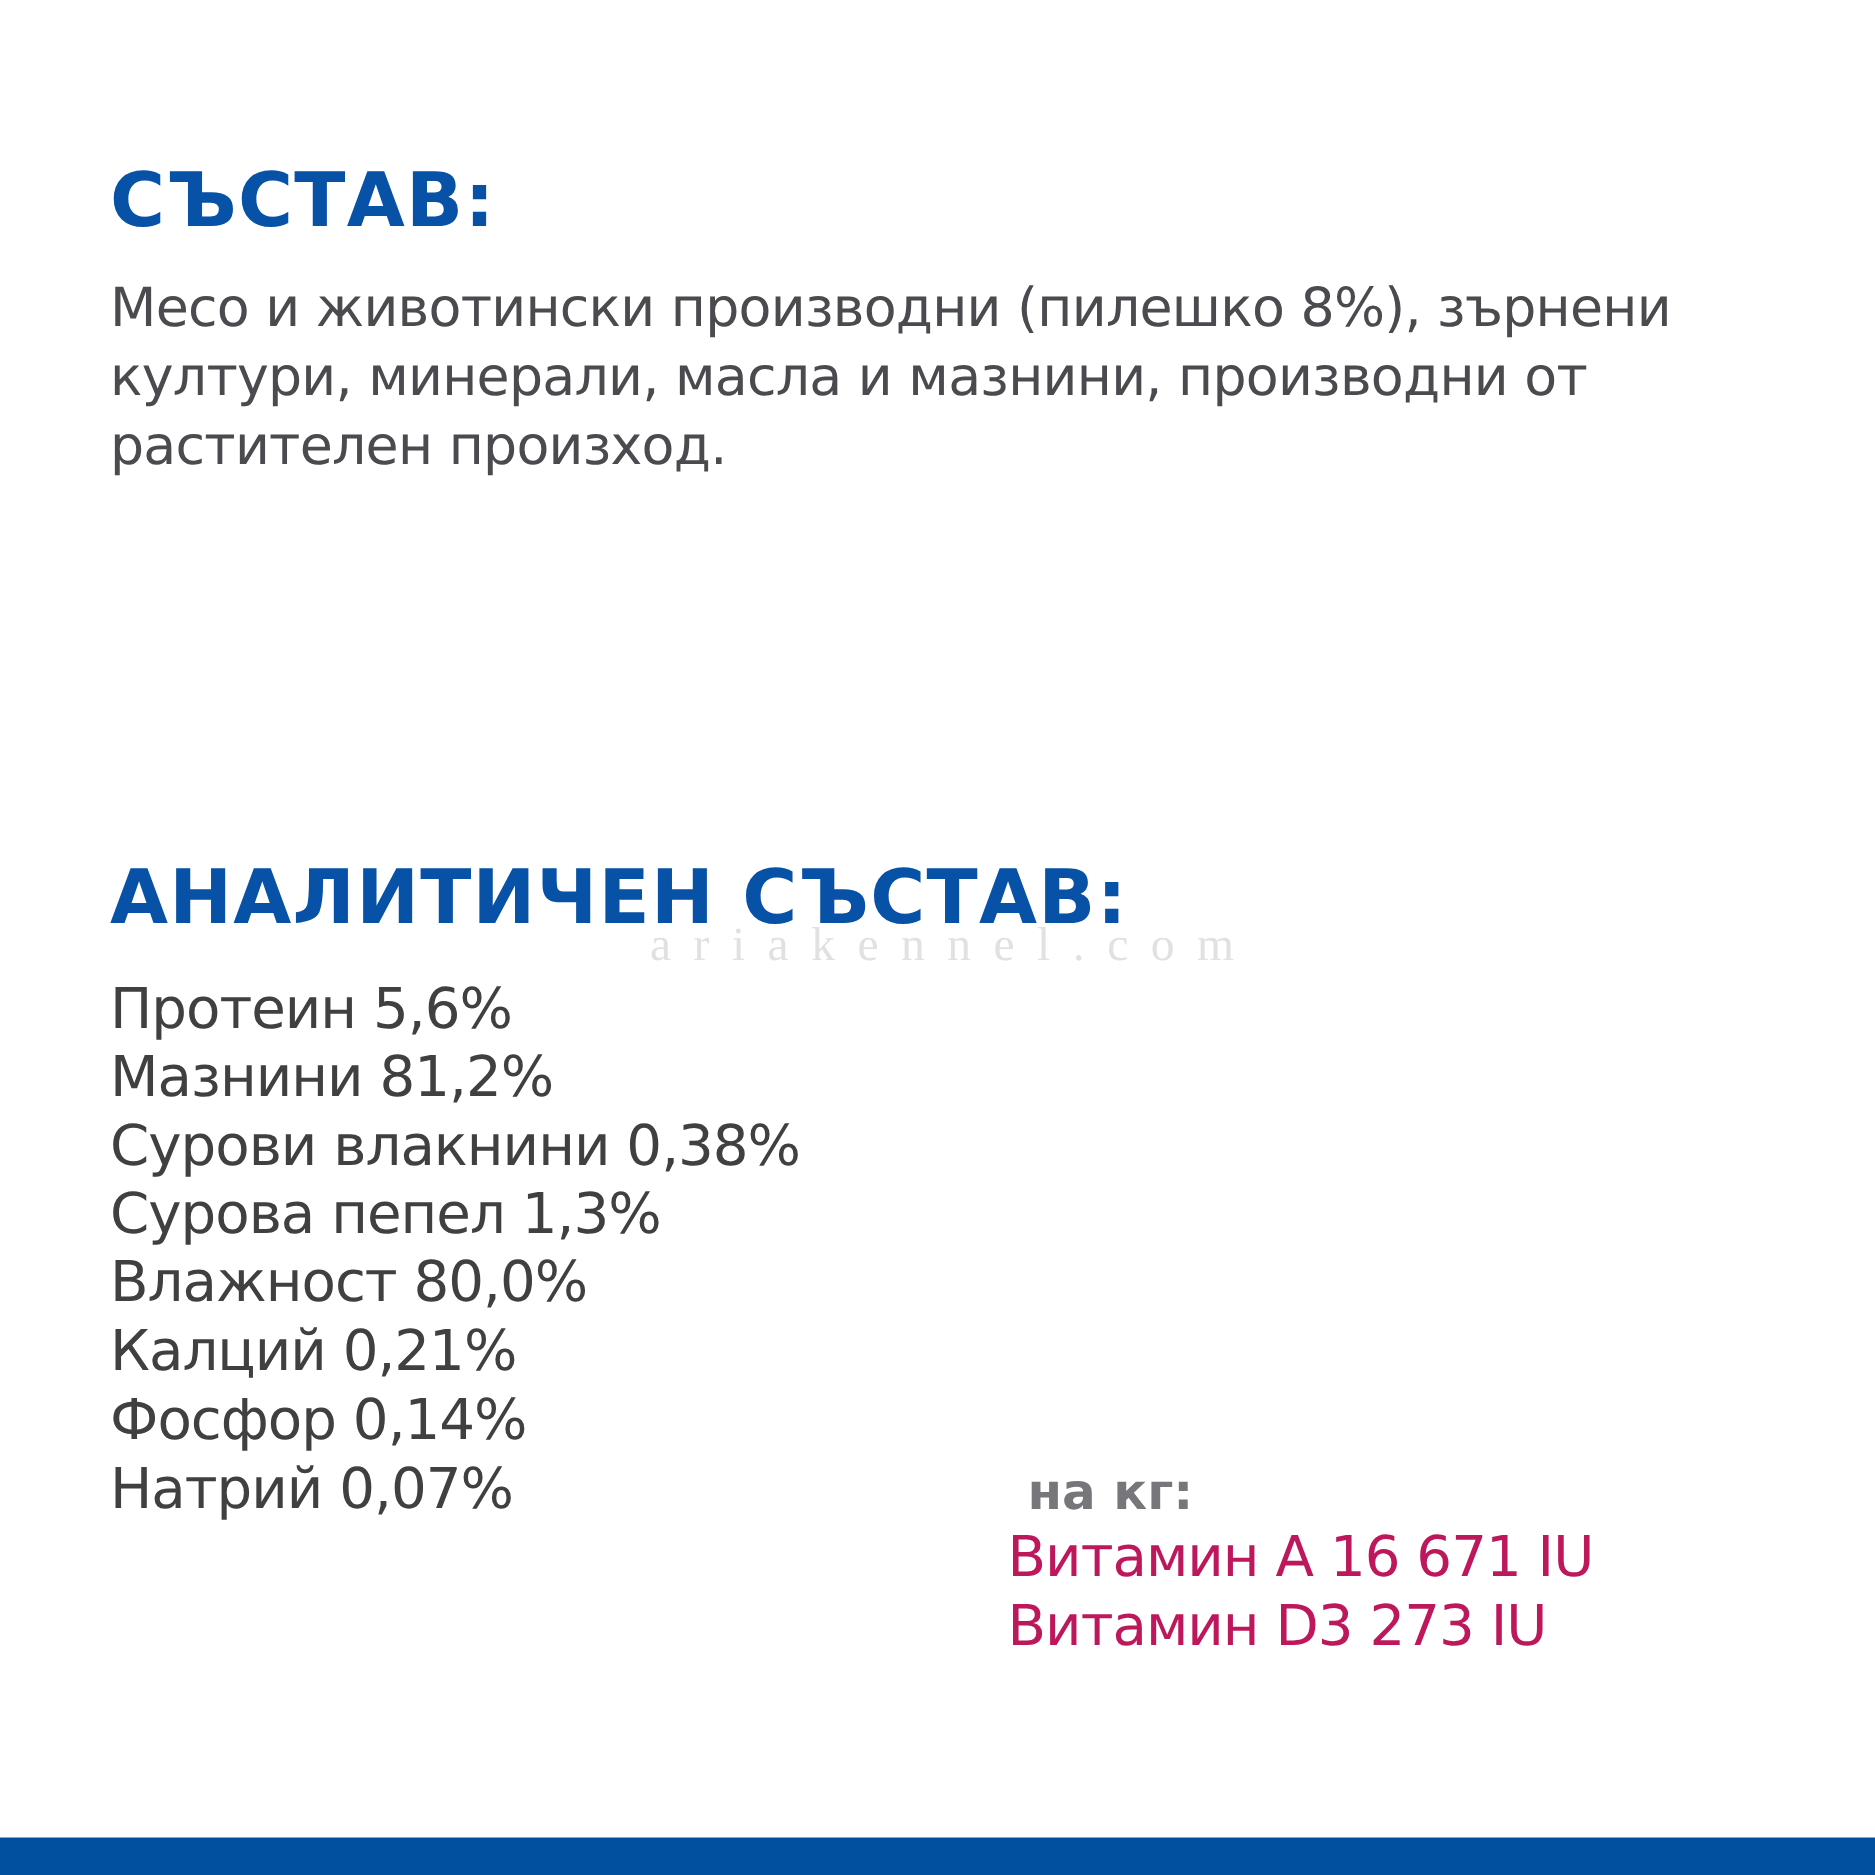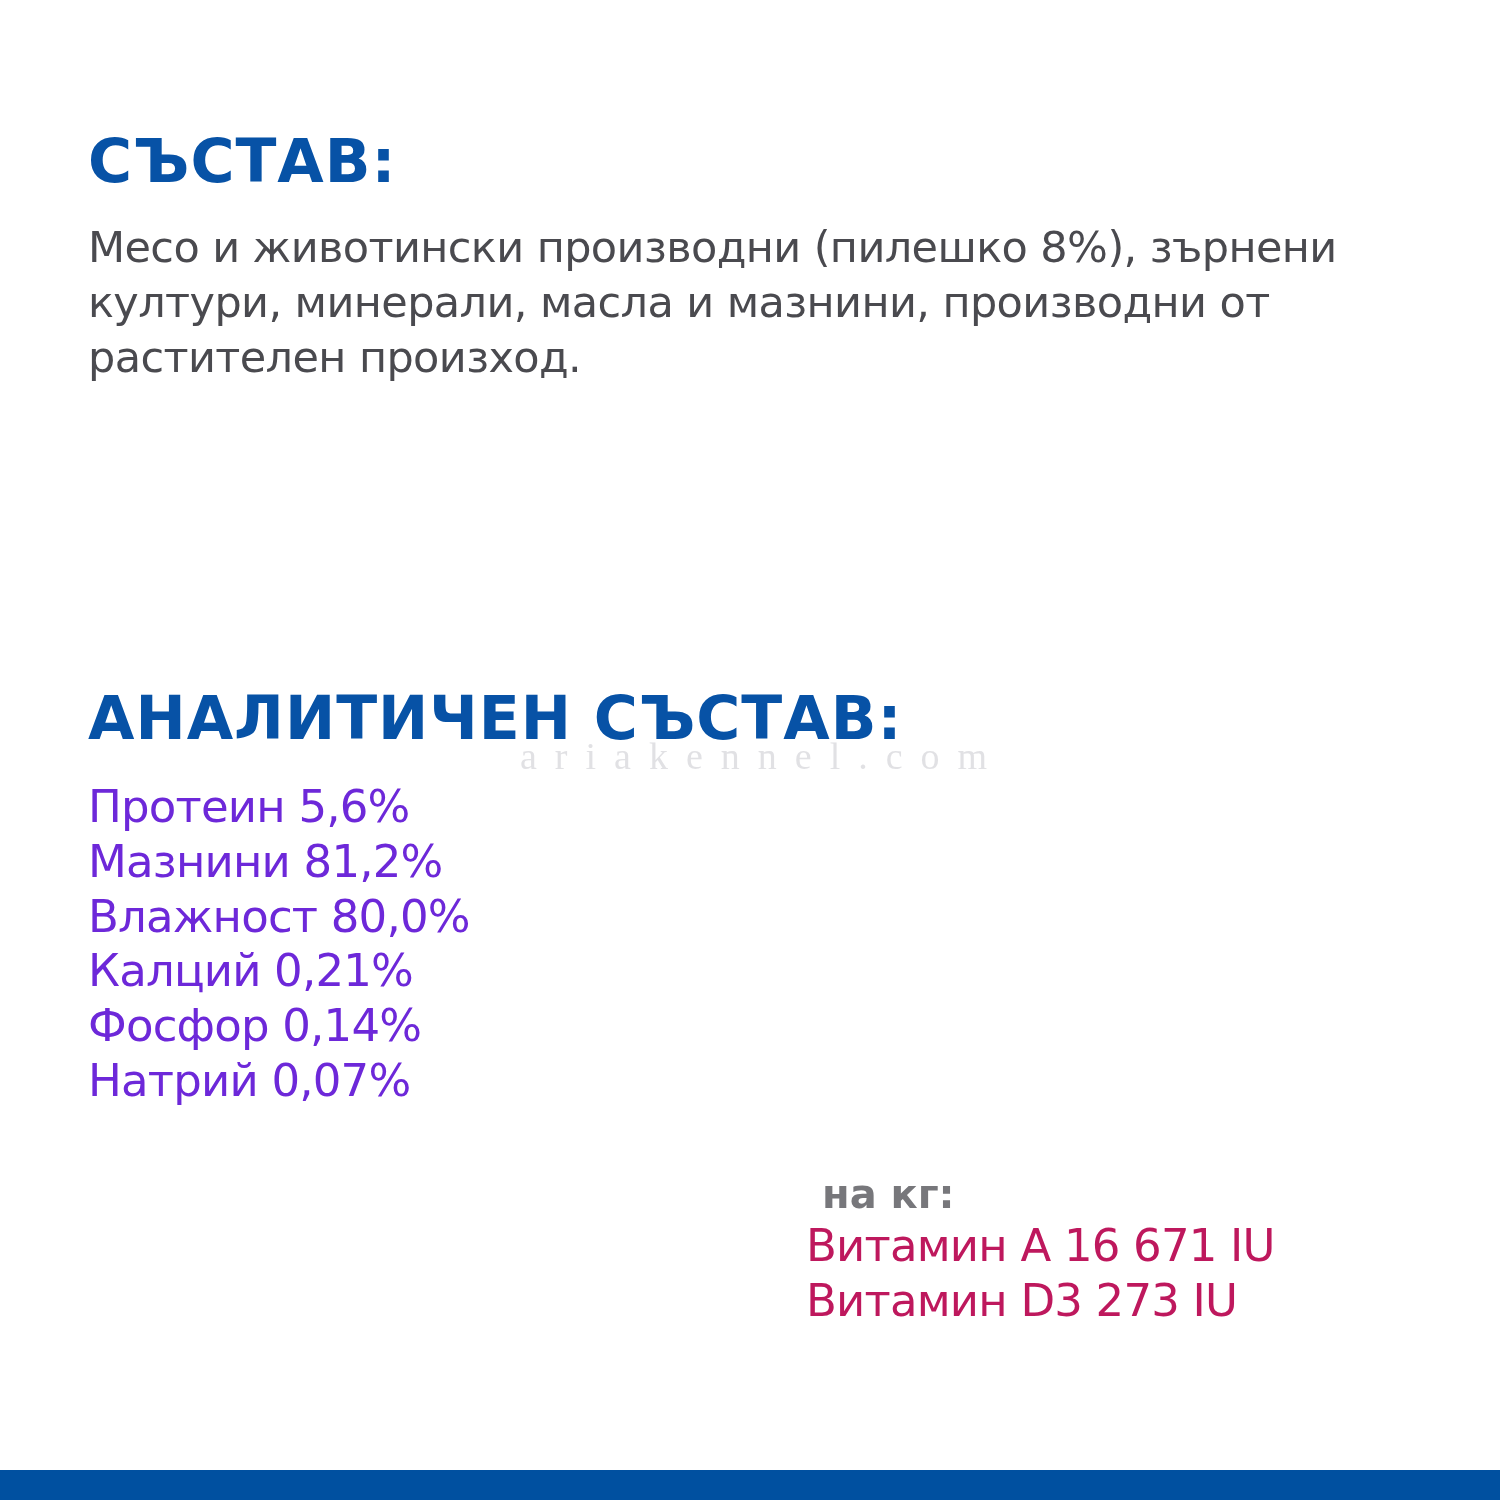--- a/index.html
+++ b/index.html
@@ -52,21 +52,21 @@
       left: 88px;
       top: 780px;
       margin: 0;
       padding: 0;
       list-style: none;
     }
     .analysis-list li {
       font-family: "DejaVu Sans", sans-serif;
       font-size: 45px;
       line-height: 54.8px;
-      color: #6d28d9;
+      color: #404040;
       letter-spacing: -0.8px;
       white-space: nowrap;
     }
     .per-kg {
       position: absolute;
       left: 806px;
       top: 1150px;
       margin: 16px;
       font-family: "DejaVu Sans", sans-serif;
       font-weight: bold;
@@ -116,20 +116,22 @@
 
 <p class="composition-text">Месо и животински производни (пилешко 8%), зърнени култури, минерали, масла и мазнини, производни от растителен произход.</p>
 
 <h2 id="heading-analytical" class="heading">АНАЛИТИЧЕН СЪСТАВ:</h2>
 
 <div class="watermark">ariakennel.com</div>
 
 <ul class="analysis-list">
   <li>Протеин 5,6%</li>
   <li>Мазнини 81,2%</li>
+  <li>Сурови влакнини 0,38%</li>
+  <li>Сурова пепел 1,3%</li>
   <li>Влажност 80,0%</li>
   <li>Калций 0,21%</li>
   <li>Фосфор 0,14%</li>
   <li>Натрий 0,07%</li>
 </ul>
 
 <div class="per-kg">на кг:</div>
 
 <ul class="vitamins">
   <li>Витамин A 16 671 IU</li>

